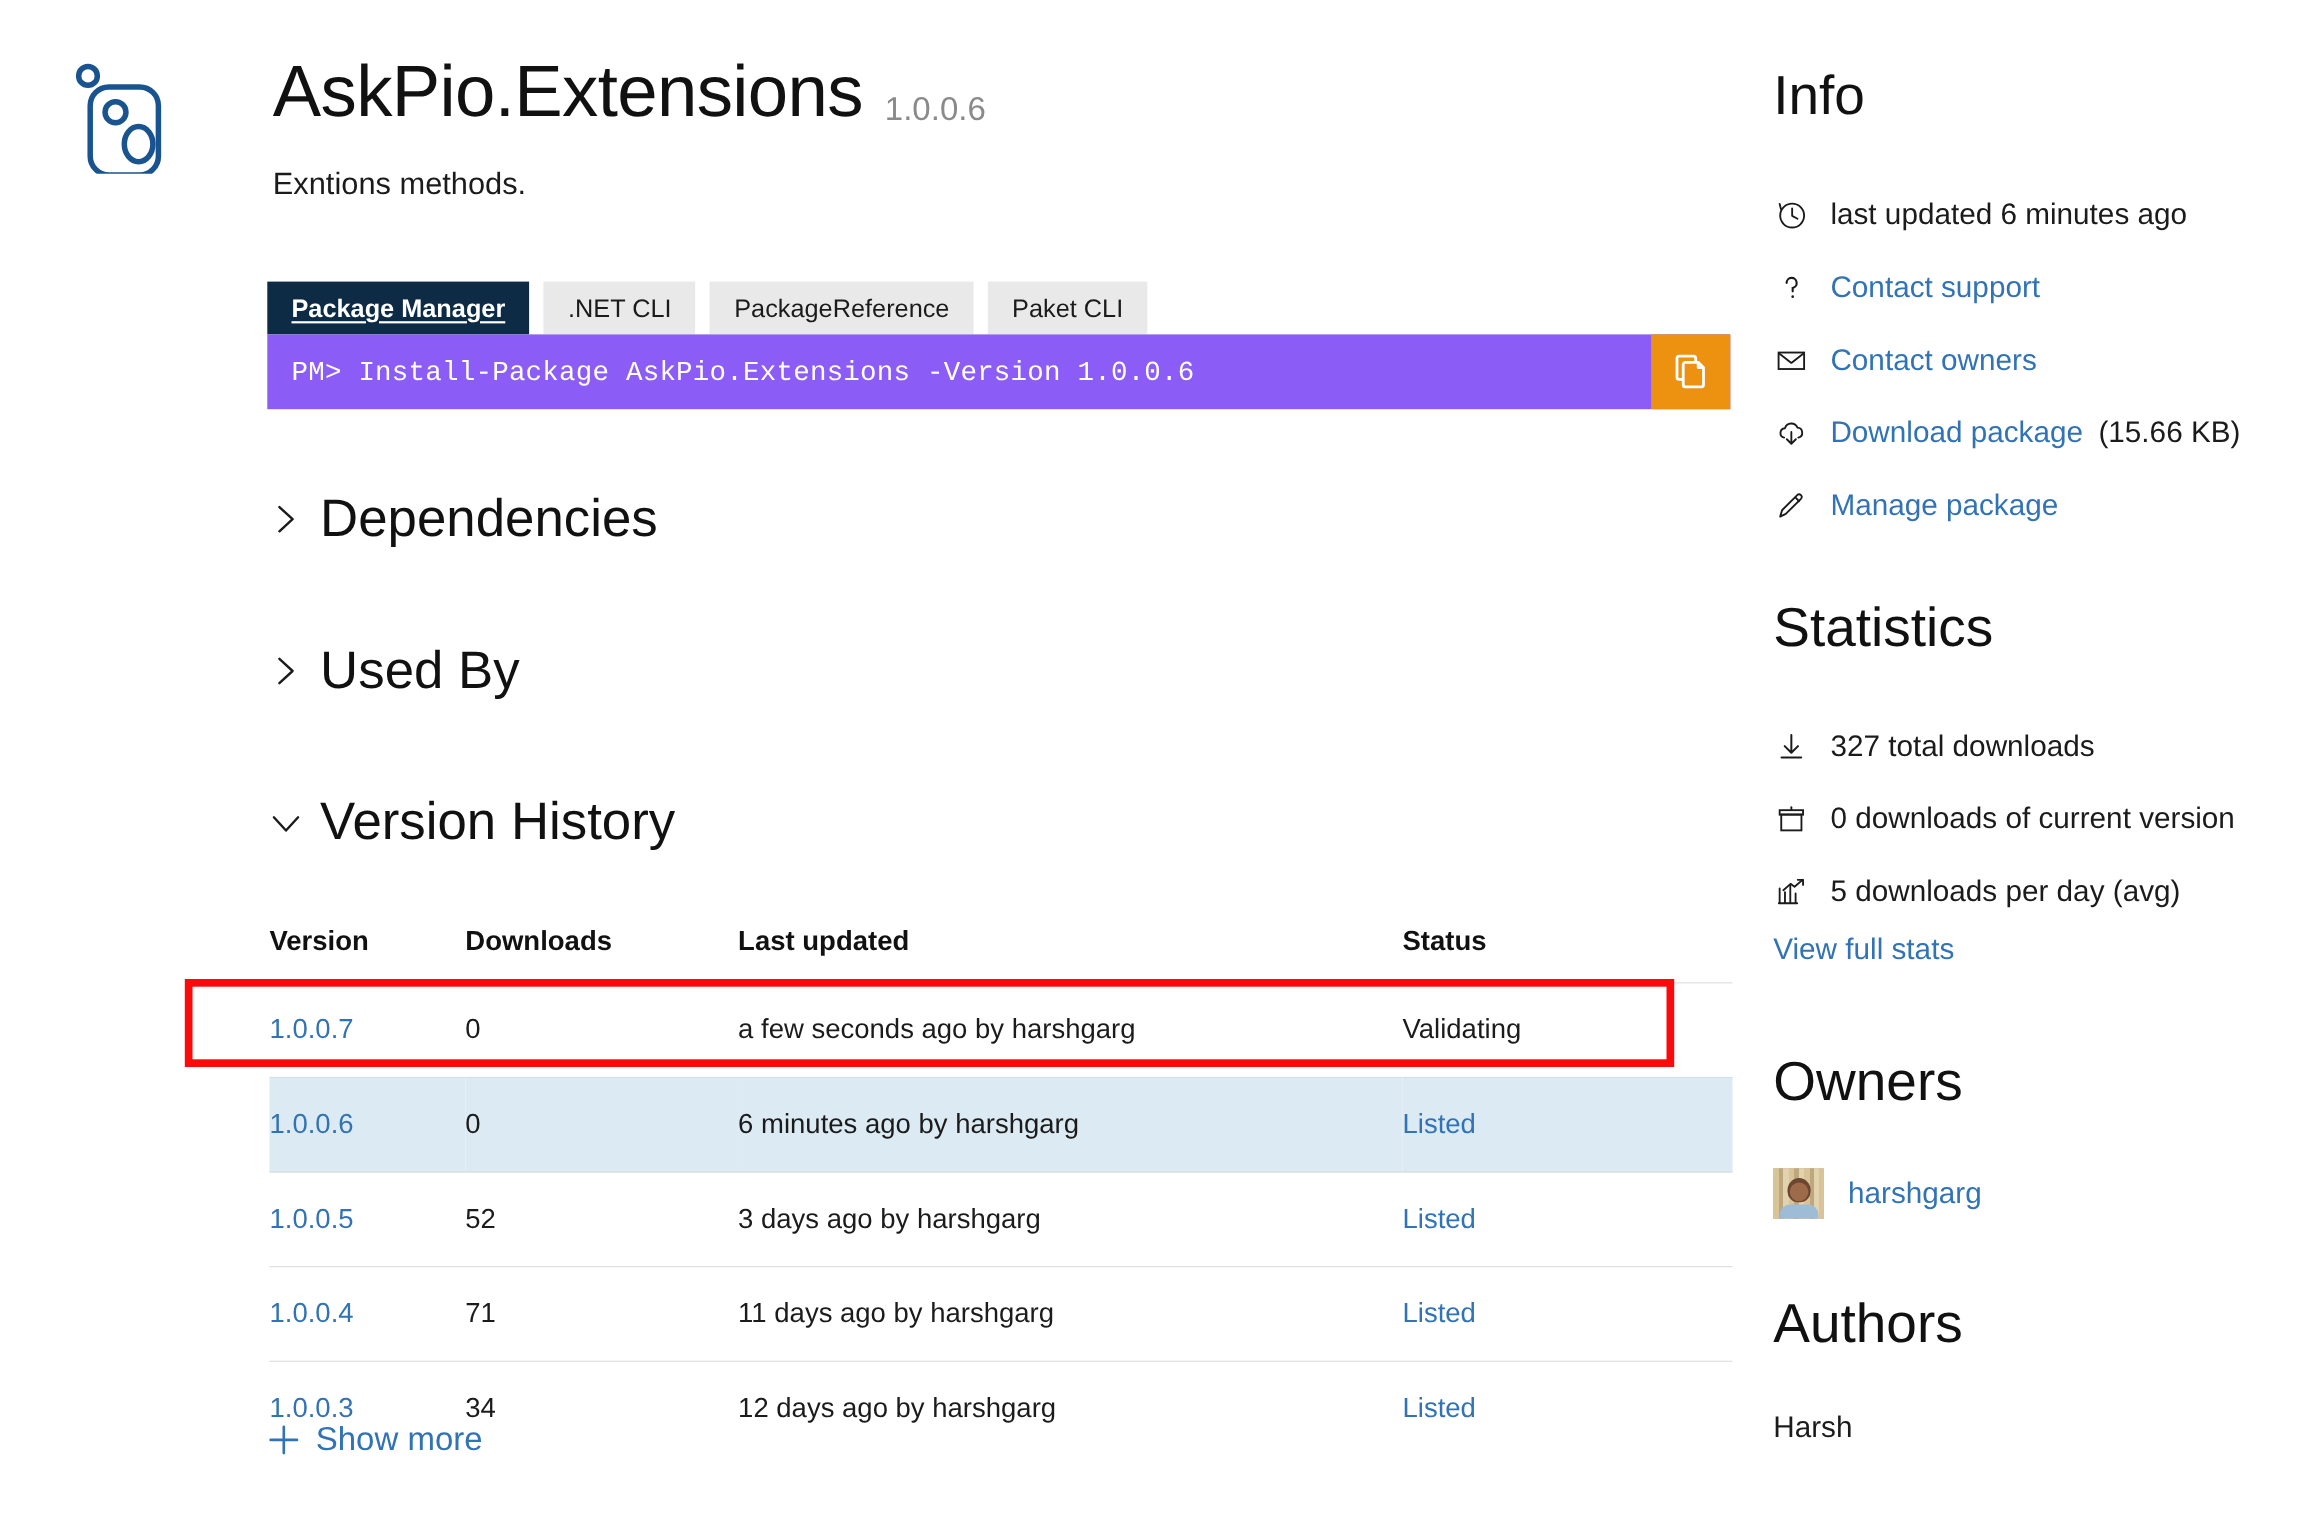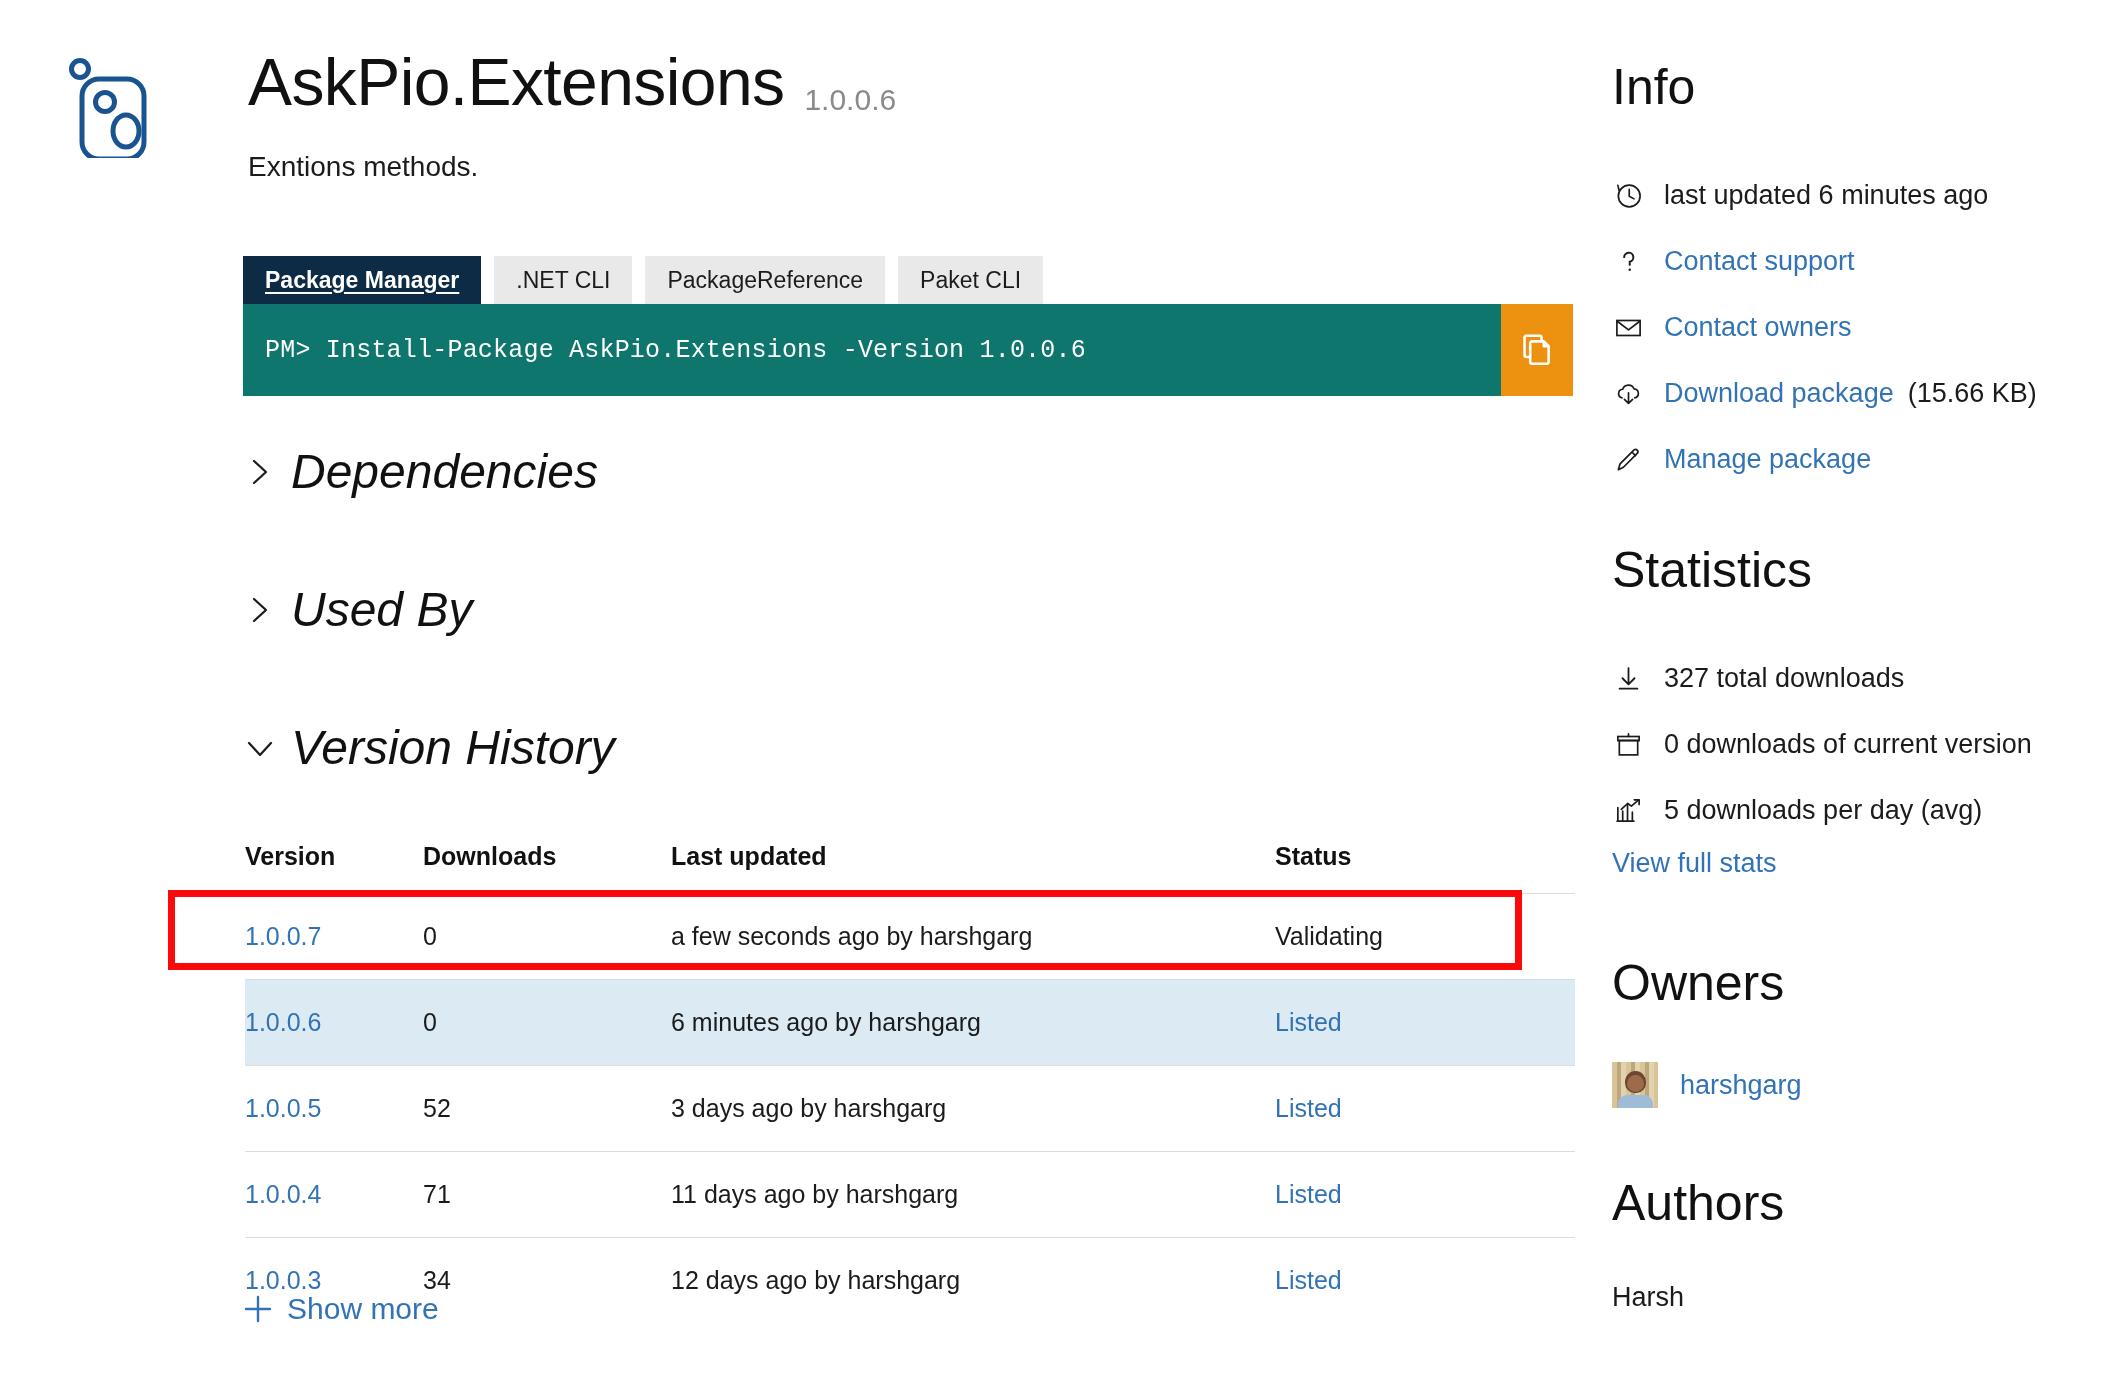--- a/index.html
+++ b/index.html
@@ -115,22 +115,22 @@
 
   .tab.active .tab-label {
     text-decoration: underline;
     text-underline-offset: 4px;
   }
 
   .cmd-bar {
     position: relative;
     display: flex;
     align-items: stretch;
-    background: #0f766e;
-    height: 92px;
+    background: #8b5cf6;
+    height: 68px;
     width: 1330px;
   }
 
   .cmd-text {
     flex: 1 1 auto;
     display: flex;
     align-items: center;
     padding-left: 22px;
     color: #ffffff;
     font-family: "Liberation Mono", monospace;
@@ -152,21 +152,20 @@
   }
 
   
   .section-head {
     position: absolute;
     left: 243px;
     display: flex;
     align-items: center;
     cursor: pointer;
     user-select: none;
-    font-style: italic;
   }
 
   .section-head .chev {
     width: 34px;
     height: 34px;
     flex: 0 0 34px;
     margin-right: 14px;
     display: block;
   }
 

